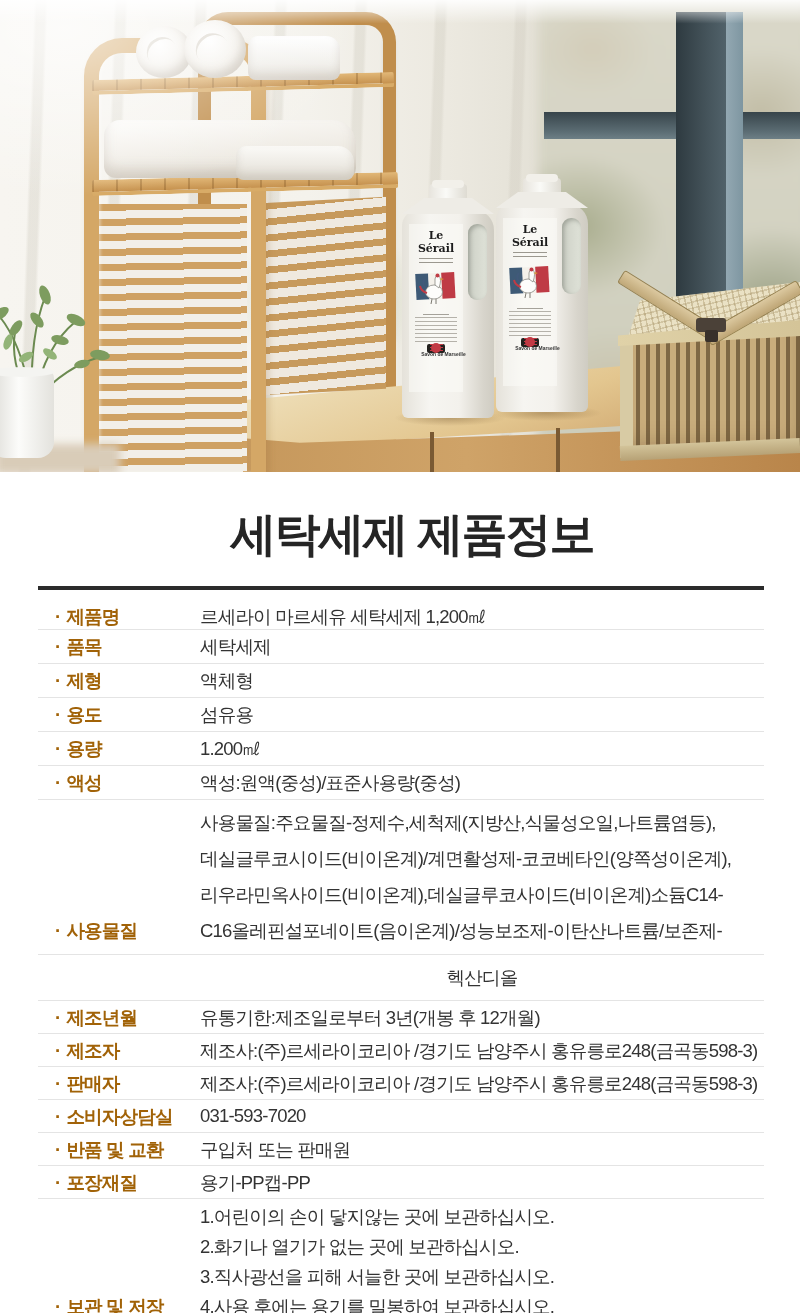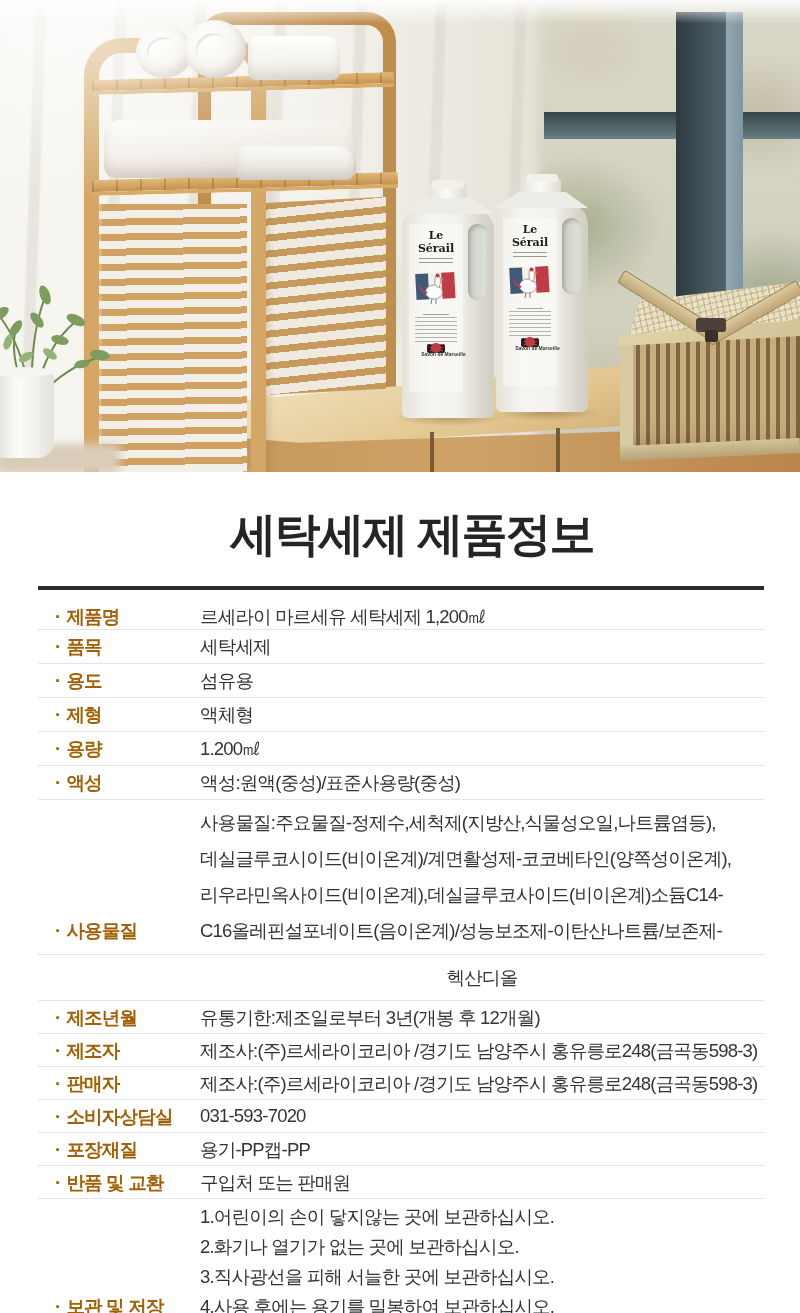--- a/index.html
+++ b/index.html
@@ -315,29 +315,29 @@
           <div class="vline">르세라이 마르세유 세탁세제 1,200㎖</div>
         </div>
       </div>
       <div class="row">
         <div class="cell-label"><span class="bullet">·</span><span>품목</span></div>
         <div class="cell-value">
           <div class="vline">세탁세제</div>
         </div>
       </div>
       <div class="row">
+        <div class="cell-label"><span class="bullet">·</span><span>제형</span></div>
+        <div class="cell-value">
+          <div class="vline">액체형</div>
+        </div>
+      </div>
+      <div class="row">
         <div class="cell-label"><span class="bullet">·</span><span>용도</span></div>
         <div class="cell-value">
           <div class="vline">섬유용</div>
-        </div>
-      </div>
-      <div class="row">
-        <div class="cell-label"><span class="bullet">·</span><span>제형</span></div>
-        <div class="cell-value">
-          <div class="vline">액체형</div>
         </div>
       </div>
       <div class="row">
         <div class="cell-label"><span class="bullet">·</span><span>용량</span></div>
         <div class="cell-value">
           <div class="vline">1.200㎖</div>
         </div>
       </div>
       <div class="row">
         <div class="cell-label"><span class="bullet">·</span><span>액성</span></div>
@@ -378,29 +378,29 @@
           <div class="vline">제조사:(주)르세라이코리아 /경기도 남양주시 홍유릉로248(금곡동598-3)</div>
         </div>
       </div>
       <div class="row">
         <div class="cell-label"><span class="bullet">·</span><span>소비자상담실</span></div>
         <div class="cell-value">
           <div class="vline">031-593-7020</div>
         </div>
       </div>
       <div class="row">
+        <div class="cell-label"><span class="bullet">·</span><span>반품 및 교환</span></div>
+        <div class="cell-value">
+          <div class="vline">구입처 또는 판매원</div>
+        </div>
+      </div>
+      <div class="row">
         <div class="cell-label"><span class="bullet">·</span><span>포장재질</span></div>
         <div class="cell-value">
           <div class="vline">용기-PP캡-PP</div>
-        </div>
-      </div>
-      <div class="row">
-        <div class="cell-label"><span class="bullet">·</span><span>반품 및 교환</span></div>
-        <div class="cell-value">
-          <div class="vline">구입처 또는 판매원</div>
         </div>
       </div>
       <div class="row row-multi">
         <div class="cell-label"><span class="bullet">·</span><span>보관 및 저장</span></div>
         <div class="cell-value">
           <div class="vline">1.어린이의 손이 닿지않는 곳에 보관하십시오.</div>
           <div class="vline">2.화기나 열기가 없는 곳에 보관하십시오.</div>
           <div class="vline">3.직사광선을 피해 서늘한 곳에 보관하십시오.</div>
           <div class="vline">4.사용 후에는 용기를 밀봉하여 보관하십시오.</div>
         </div>

